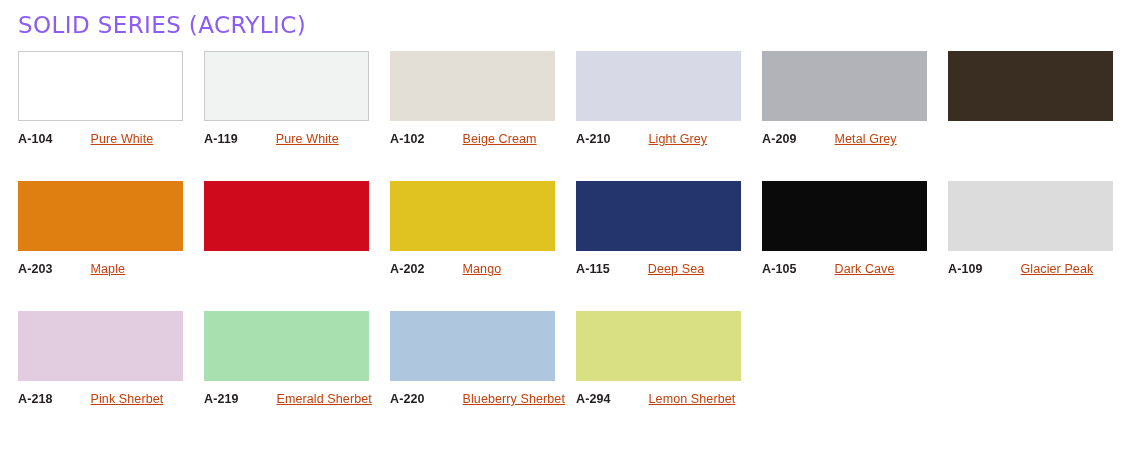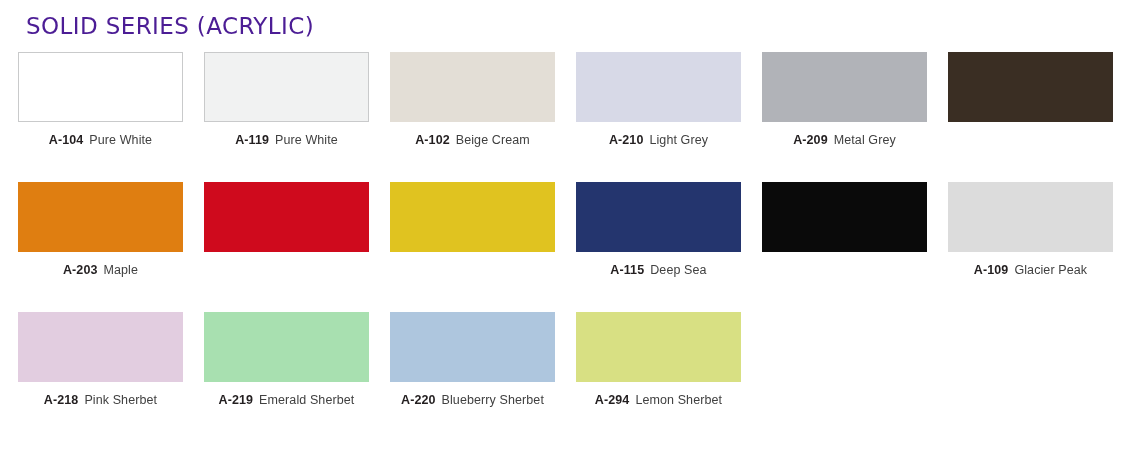--- a/index.html
+++ b/index.html
@@ -19,27 +19,27 @@
   .page {
     position: relative;
     width: 1140px;
     height: 473px;
     box-sizing: border-box;
     padding: 0 18px;
   }
 
   
   .page-title {
-    margin: 8px;
-    padding-top: 3px;
+    margin: 0;
+    padding-top: 10px;
     font-size: 23px;
     line-height: 30px;
     font-weight: 400;
     letter-spacing: 0.4px;
-    color: #4c1d95;
+    color: #8b5cf6;
     font-family: "DejaVu Sans", sans-serif;
     white-space: nowrap;
   }
 
   
   .swatch-grid {
     margin-top: 11px;
     display: grid;
     grid-template-columns: repeat(6, 165px);
     column-gap: 21px;
@@ -63,40 +63,42 @@
     display: block;
   }
 
   .swatch-chip.bordered {
     border: 1px solid #c9cacb;
   }
 
   .swatch-caption {
     display: flex;
     align-items: baseline;
-    justify-content: center;
+    justify-content: flex-start;
     width: 165px;
     margin-top: 11px;
     font-size: 12.5px;
     line-height: 15px;
     white-space: nowrap;
+    gap: 32px;
   }
 
   .swatch-code {
     font-weight: 700;
     color: #231f20;
     letter-spacing: 0.1px;
   }
 
   .swatch-name {
     font-weight: 400;
-    color: #404040;
+    color: #c2410c;
     letter-spacing: 0.1px;
     text-align: right;
     padding-left: 6px;
+    text-decoration: underline;
   }
 </style>
 </head>
 <body>
 
 <div class="page">
 
   <h1 class="page-title">SOLID SERIES (ACRYLIC)</h1>
 
   <div class="swatch-grid">
@@ -136,28 +138,36 @@
       <div class="swatch-row"><div class="swatch-card">
           <div class="swatch-chip" style="background: rgb(223, 126, 17);"></div>
           <div class="swatch-caption">
             <span class="swatch-code">A-203</span>
             <span class="swatch-name">Maple</span>
           </div>
         </div><div class="swatch-card">
           <div class="swatch-chip" style="background: rgb(207, 10, 29);"></div>
         </div><div class="swatch-card">
           <div class="swatch-chip" style="background: rgb(224, 195, 32);"></div>
+          <div class="swatch-caption">
+            <span class="swatch-code">A-202</span>
+            <span class="swatch-name">Mango</span>
+          </div>
         </div><div class="swatch-card">
           <div class="swatch-chip" style="background: rgb(36, 53, 110);"></div>
           <div class="swatch-caption">
             <span class="swatch-code">A-115</span>
             <span class="swatch-name">Deep Sea</span>
           </div>
         </div><div class="swatch-card">
           <div class="swatch-chip" style="background: rgb(10, 10, 10);"></div>
+          <div class="swatch-caption">
+            <span class="swatch-code">A-105</span>
+            <span class="swatch-name">Dark Cave</span>
+          </div>
         </div><div class="swatch-card">
           <div class="swatch-chip" style="background: rgb(220, 220, 220);"></div>
           <div class="swatch-caption">
             <span class="swatch-code">A-109</span>
             <span class="swatch-name">Glacier Peak</span>
           </div>
         </div></div>
       <div class="swatch-row"><div class="swatch-card">
           <div class="swatch-chip" style="background: rgb(226, 205, 224);"></div>
           <div class="swatch-caption">

